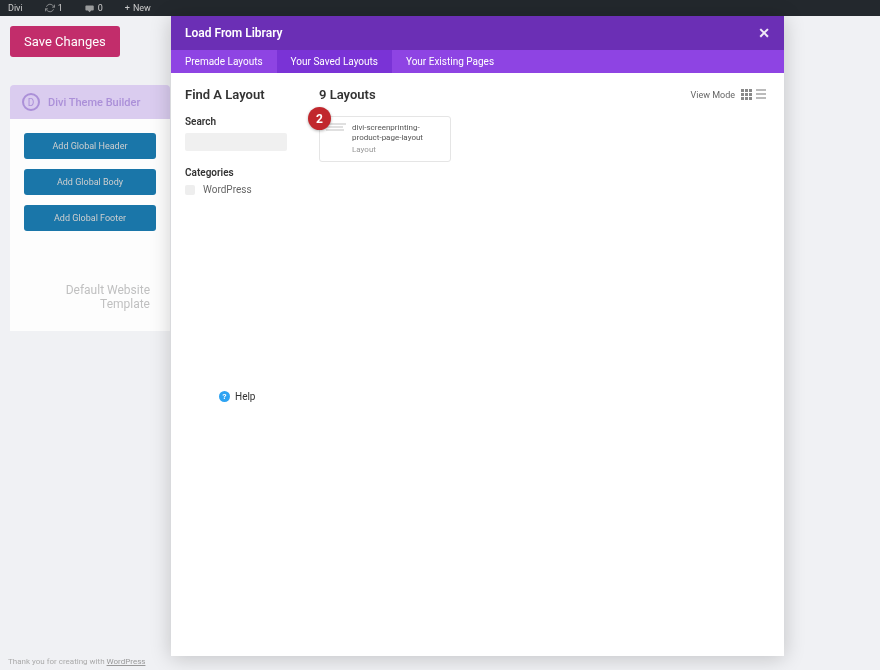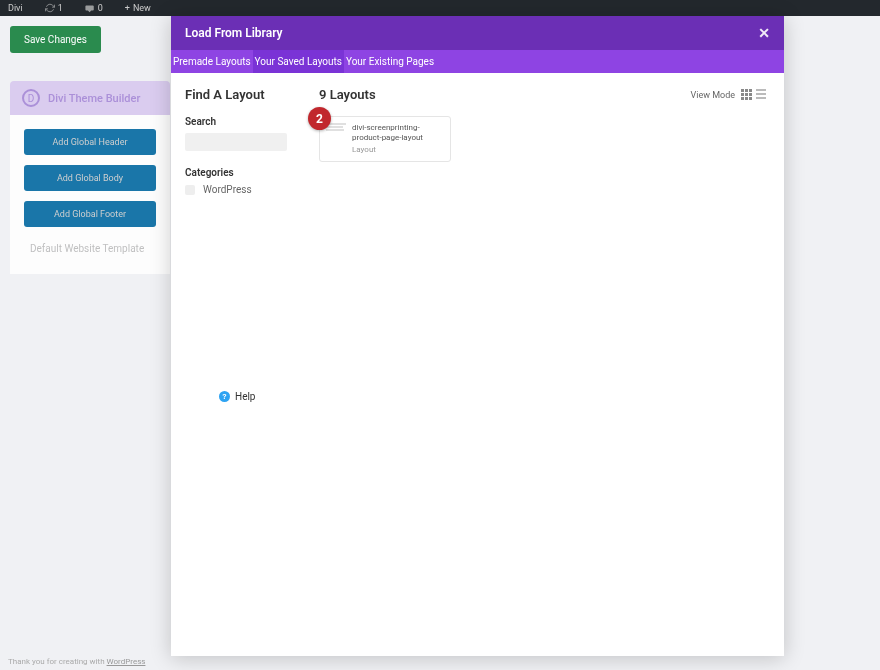--- a/index.html
+++ b/index.html
@@ -5,36 +5,36 @@
     * { margin: 0; padding: 0; box-sizing: border-box; font-family: -apple-system, BlinkMacSystemFont, "Segoe UI", Roboto, Helvetica, Arial, sans-serif; }
     body { width: 880px; height: 670px; background: #f0f1f4; overflow: hidden; position: relative; }
     
     
     .admin-bar { height: 16px; background: #23282d; display: flex; align-items: center; padding: 0 8px; font-size: 9px; color: #ccc; gap: 22px; }
     .admin-bar-item { display: flex; align-items: center; gap: 3px; }
     .admin-bar-icon { width: 10px; height: 10px; opacity: 0.7; }
     
     
     .bg-content { position: absolute; top: 16px; left: 0; right: 0; bottom: 0; padding: 10px; filter: blur(0.3px); opacity: 0.9; }
-    .save-btn-bg { background: #15803d; color: #fff; border: none; padding: 8px 14px; font-size: 10px; border-radius: 3px; margin-bottom: 18px; }
+    .save-btn-bg { background: #be185d; color: #fff; border: none; padding: 8px 14px; font-size: 13px; border-radius: 3px; margin-bottom: 18px; }
     .theme-builder-bar { background: #d8c8ef; display: flex; align-items: center; padding: 8px 12px; border-radius: 4px 4px 0 0; margin-top: 10px; }
     .tb-icon { width: 18px; height: 18px; border: 2px solid #a486d6; border-radius: 50%; display: flex; align-items: center; justify-content: center; color: #a486d6; font-size: 10px; margin-right: 8px; }
     .tb-title { color: #a486d6; font-size: 11px; font-weight: 500; }
     .tb-body { background: #fff; padding: 14px; display: flex; flex-direction: column; gap: 10px; }
     .tb-row { background: #0369a1; color: #ccc; font-size: 9px; padding: 8px; text-align: center; border-radius: 3px; }
-    .tb-footer { color: #bbb; font-size: 10px; text-align: left; padding: 6px; }
+    .tb-footer { color: #bbb; font-size: 12px; text-align: right; padding: 6px; margin-top: 36px; }
     .wp-footer { position: absolute; bottom: 4px; left: 8px; font-size: 8px; color: #aaa; }
     .wp-footer a { color: #999; text-decoration: underline; }
     
     
     .modal { position: absolute; top: 16px; left: 171px; width: 613px; height: 640px; background: #fff; box-shadow: 0 2px 20px rgba(0,0,0,0.2); display: flex; flex-direction: column; z-index: 100; }
     .modal-header { background: #6b2fb5; color: #fff; padding: 9px 14px; display: flex; justify-content: space-between; align-items: center; font-size: 12px; font-weight: 600; gap: 24px; }
     .close-x { cursor: pointer; font-size: 14px; opacity: 0.9; }
     .modal-tabs { background: #8e44e3; display: flex; }
-    .tab { padding: 6px 2px; font-size: 10px; color: #fff; cursor: pointer; }
+    .tab { padding: 6px 14px; font-size: 10px; color: #fff; cursor: pointer; }
     .tab.active { background: #7a33d6; }
     
     .modal-body { flex: 1; display: flex; overflow: hidden; }
     .sidebar { width: 130px; padding: 14px 14px; display: flex; flex-direction: column; }
     .sidebar-title { font-size: 13px; font-weight: 600; color: #333; margin-bottom: 14px; }
     .sidebar-label { font-size: 10px; color: #333; font-weight: 600; margin-bottom: 6px; }
     .search-input { width: 100%; height: 18px; background: #f0f0f0; border: none; border-radius: 2px; margin-bottom: 16px; padding: 0 6px; font-size: 10px; }
     .cat-item { display: flex; align-items: center; gap: 8px; font-size: 10px; color: #666; }
     .cat-check { width: 10px; height: 10px; background: #eee; border-radius: 2px; }
     .help-link { margin-top: auto; display: flex; align-items: center; gap: 5px; font-size: 10px; color: #333; padding-left: 34px; padding-bottom: 240px; }

